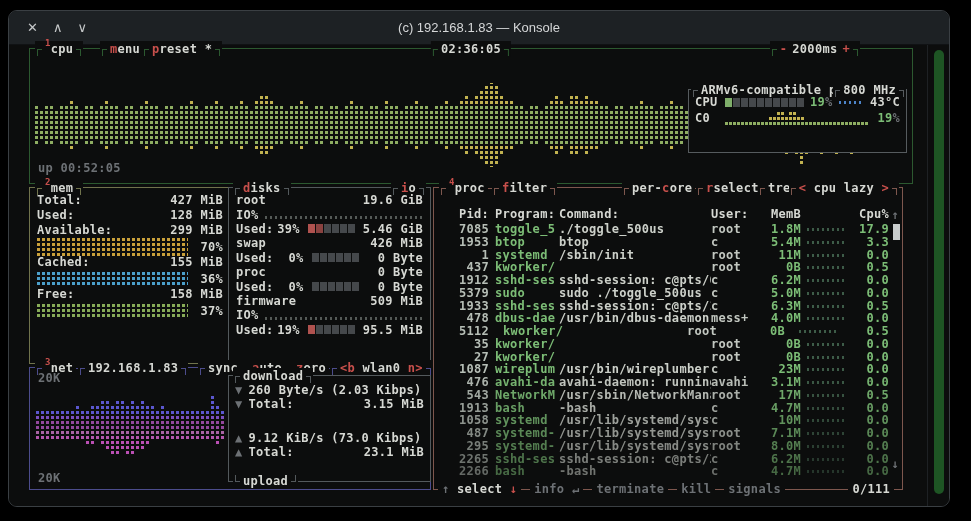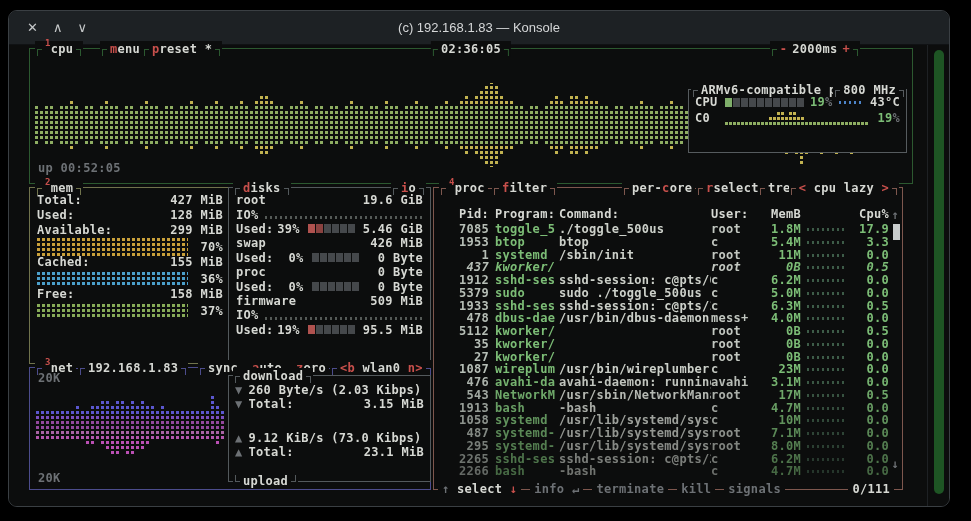--- a/index.html
+++ b/index.html
@@ -3268,26 +3268,26 @@
             <span class="c-cpu" style="color:#d6d8d3">Cpu%</span>
           </div>
           <span class="dim" style="position:absolute; right:3px; top:20px">↑</span>
           <div style="position:absolute; right:2px; top:36px; width:7px; height:16px; background:#c9cdcd;"></div>
           <span class="dim" style="position:absolute; right:3px; bottom:18px">↓</span>
 
           <div id="proc-rows">
               <div class="prow" style="top: 35px; opacity: 1;"><span class="c-pid">7085</span><span class="c-prog">toggle_5</span><span class="c-cmd">./toggle_500us</span><span class="c-user">root</span><span class="c-mem">1.8M</span><span class="c-dots"><div class="dotline" style="--dc: #3d5c48; width: 100%;"></div></span><span class="c-cpu">17.9</span></div>
               <div class="prow" style="top: 47.75px; opacity: 1;"><span class="c-pid">1953</span><span class="c-prog">btop</span><span class="c-cmd">btop</span><span class="c-user">c</span><span class="c-mem">5.4M</span><span class="c-dots"><div class="dotline" style="--dc: #3d5c48; width: 100%;"></div></span><span class="c-cpu">3.3</span></div>
               <div class="prow" style="top: 60.5px; opacity: 1;"><span class="c-pid">1</span><span class="c-prog">systemd</span><span class="c-cmd">/sbin/init</span><span class="c-user">root</span><span class="c-mem">11M</span><span class="c-dots"><div class="dotline" style="--dc: #3d5c48; width: 100%;"></div></span><span class="c-cpu">0.0</span></div>
-              <div class="prow" style="top: 73.25px; opacity: 1; font-style: italic;"><span class="c-pid">437</span><span class="c-prog">kworker/</span><span class="c-cmd"></span><span class="c-user">root</span><span class="c-mem">0B</span><span class="c-dots"><div class="dotline" style="--dc: #3d5c48; width: 100%;"></div></span><span class="c-cpu">0.5</span></div>
+              <div class="prow" style="top: 73.25px; opacity: 1;"><span class="c-pid">437</span><span class="c-prog">kworker/</span><span class="c-cmd"></span><span class="c-user">root</span><span class="c-mem">0B</span><span class="c-dots"><div class="dotline" style="--dc: #3d5c48; width: 100%;"></div></span><span class="c-cpu">0.5</span></div>
               <div class="prow" style="top: 86px; opacity: 1;"><span class="c-pid">1912</span><span class="c-prog">sshd-ses</span><span class="c-cmd">sshd-session: c@pts/0</span><span class="c-user">c</span><span class="c-mem">6.2M</span><span class="c-dots"><div class="dotline" style="--dc: #3d5c48; width: 100%;"></div></span><span class="c-cpu">0.0</span></div>
               <div class="prow" style="top: 98.75px; opacity: 1;"><span class="c-pid">5379</span><span class="c-prog">sudo</span><span class="c-cmd">sudo ./toggle_500us</span><span class="c-user">c</span><span class="c-mem">5.0M</span><span class="c-dots"><div class="dotline" style="--dc: #3d5c48; width: 100%;"></div></span><span class="c-cpu">0.0</span></div>
               <div class="prow" style="top: 111.5px; opacity: 1;"><span class="c-pid">1933</span><span class="c-prog">sshd-ses</span><span class="c-cmd">sshd-session: c@pts/1</span><span class="c-user">c</span><span class="c-mem">6.3M</span><span class="c-dots"><div class="dotline" style="--dc: #3d5c48; width: 100%;"></div></span><span class="c-cpu">0.5</span></div>
               <div class="prow" style="top: 124.25px; opacity: 1;"><span class="c-pid">478</span><span class="c-prog">dbus-dae</span><span class="c-cmd">/usr/bin/dbus-daemon --sy</span><span class="c-user">mess+</span><span class="c-mem">4.0M</span><span class="c-dots"><div class="dotline" style="--dc: #3d5c48; width: 100%;"></div></span><span class="c-cpu">0.0</span></div>
-              <div class="prow" style="top: 137px; opacity: 1;"><span class="c-pid">5112</span><span class="c-prog">kworker/</span><span class="c-cmd"></span><span class="c-user">root</span><span class="c-mem">0B</span><span class="c-dots"><div class="dotline" style="--dc: #3d5c48; width: 100%;"></div></span><span class="c-cpu">0.5</span></div>
+              <div class="prow" style="top: 137px; opacity: 1; gap: 8px;"><span class="c-pid">5112</span><span class="c-prog">kworker/</span><span class="c-cmd"></span><span class="c-user">root</span><span class="c-mem">0B</span><span class="c-dots"><div class="dotline" style="--dc: #3d5c48; width: 100%;"></div></span><span class="c-cpu">0.5</span></div>
               <div class="prow" style="top: 149.75px; opacity: 1;"><span class="c-pid">35</span><span class="c-prog">kworker/</span><span class="c-cmd"></span><span class="c-user">root</span><span class="c-mem">0B</span><span class="c-dots"><div class="dotline" style="--dc: #3d5c48; width: 100%;"></div></span><span class="c-cpu">0.0</span></div>
               <div class="prow" style="top: 162.5px; opacity: 1;"><span class="c-pid">27</span><span class="c-prog">kworker/</span><span class="c-cmd"></span><span class="c-user">root</span><span class="c-mem">0B</span><span class="c-dots"><div class="dotline" style="--dc: #3d5c48; width: 100%;"></div></span><span class="c-cpu">0.0</span></div>
               <div class="prow" style="top: 175.25px; opacity: 1;"><span class="c-pid">1087</span><span class="c-prog">wireplum</span><span class="c-cmd">/usr/bin/wireplumber</span><span class="c-user">c</span><span class="c-mem">23M</span><span class="c-dots"><div class="dotline" style="--dc: #3d5c48; width: 100%;"></div></span><span class="c-cpu">0.0</span></div>
               <div class="prow" style="top: 188px; opacity: 0.94;"><span class="c-pid">476</span><span class="c-prog">avahi-da</span><span class="c-cmd">avahi-daemon: running [c.</span><span class="c-user">avahi</span><span class="c-mem">3.1M</span><span class="c-dots"><div class="dotline" style="--dc: #3d5c48; width: 100%;"></div></span><span class="c-cpu">0.0</span></div>
               <div class="prow" style="top: 200.75px; opacity: 0.88;"><span class="c-pid">543</span><span class="c-prog">NetworkM</span><span class="c-cmd">/usr/sbin/NetworkManager</span><span class="c-user">root</span><span class="c-mem">17M</span><span class="c-dots"><div class="dotline" style="--dc: #3d5c48; width: 100%;"></div></span><span class="c-cpu">0.5</span></div>
               <div class="prow" style="top: 213.5px; opacity: 0.82;"><span class="c-pid">1913</span><span class="c-prog">bash</span><span class="c-cmd">-bash</span><span class="c-user">c</span><span class="c-mem">4.7M</span><span class="c-dots"><div class="dotline" style="--dc: #3d5c48; width: 100%;"></div></span><span class="c-cpu">0.0</span></div>
               <div class="prow" style="top: 226.25px; opacity: 0.76;"><span class="c-pid">1058</span><span class="c-prog">systemd</span><span class="c-cmd">/usr/lib/systemd/systemd</span><span class="c-user">c</span><span class="c-mem">10M</span><span class="c-dots"><div class="dotline" style="--dc: #3d5c48; width: 100%;"></div></span><span class="c-cpu">0.0</span></div>
               <div class="prow" style="top: 239px; opacity: 0.7;"><span class="c-pid">487</span><span class="c-prog">systemd-</span><span class="c-cmd">/usr/lib/systemd/systemd-</span><span class="c-user">root</span><span class="c-mem">7.1M</span><span class="c-dots"><div class="dotline" style="--dc: #3d5c48; width: 100%;"></div></span><span class="c-cpu">0.0</span></div>
               <div class="prow" style="top: 251.75px; opacity: 0.64;"><span class="c-pid">295</span><span class="c-prog">systemd-</span><span class="c-cmd">/usr/lib/systemd/systemd-</span><span class="c-user">root</span><span class="c-mem">8.0M</span><span class="c-dots"><div class="dotline" style="--dc: #3d5c48; width: 100%;"></div></span><span class="c-cpu">0.0</span></div>
               <div class="prow" style="top: 264.5px; opacity: 0.58;"><span class="c-pid">2265</span><span class="c-prog">sshd-ses</span><span class="c-cmd">sshd-session: c@pts/2</span><span class="c-user">c</span><span class="c-mem">6.2M</span><span class="c-dots"><div class="dotline" style="--dc: #3d5c48; width: 100%;"></div></span><span class="c-cpu">0.0</span></div>

